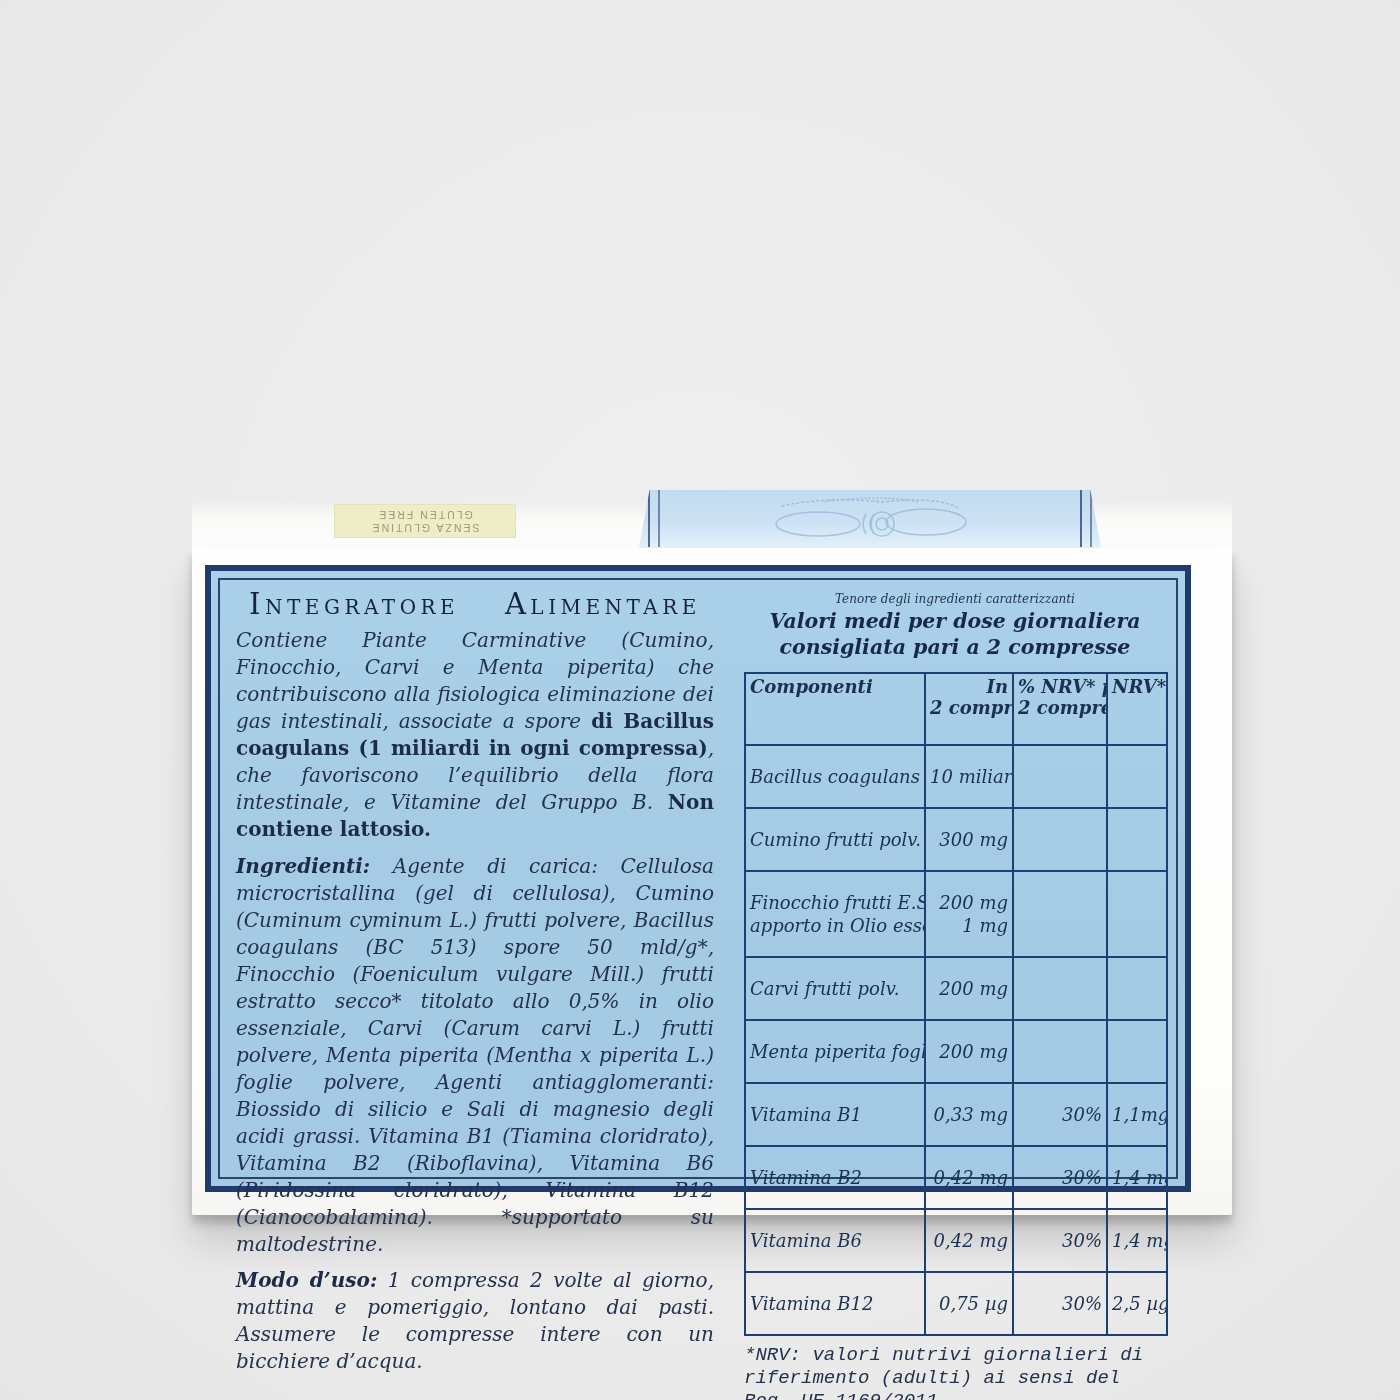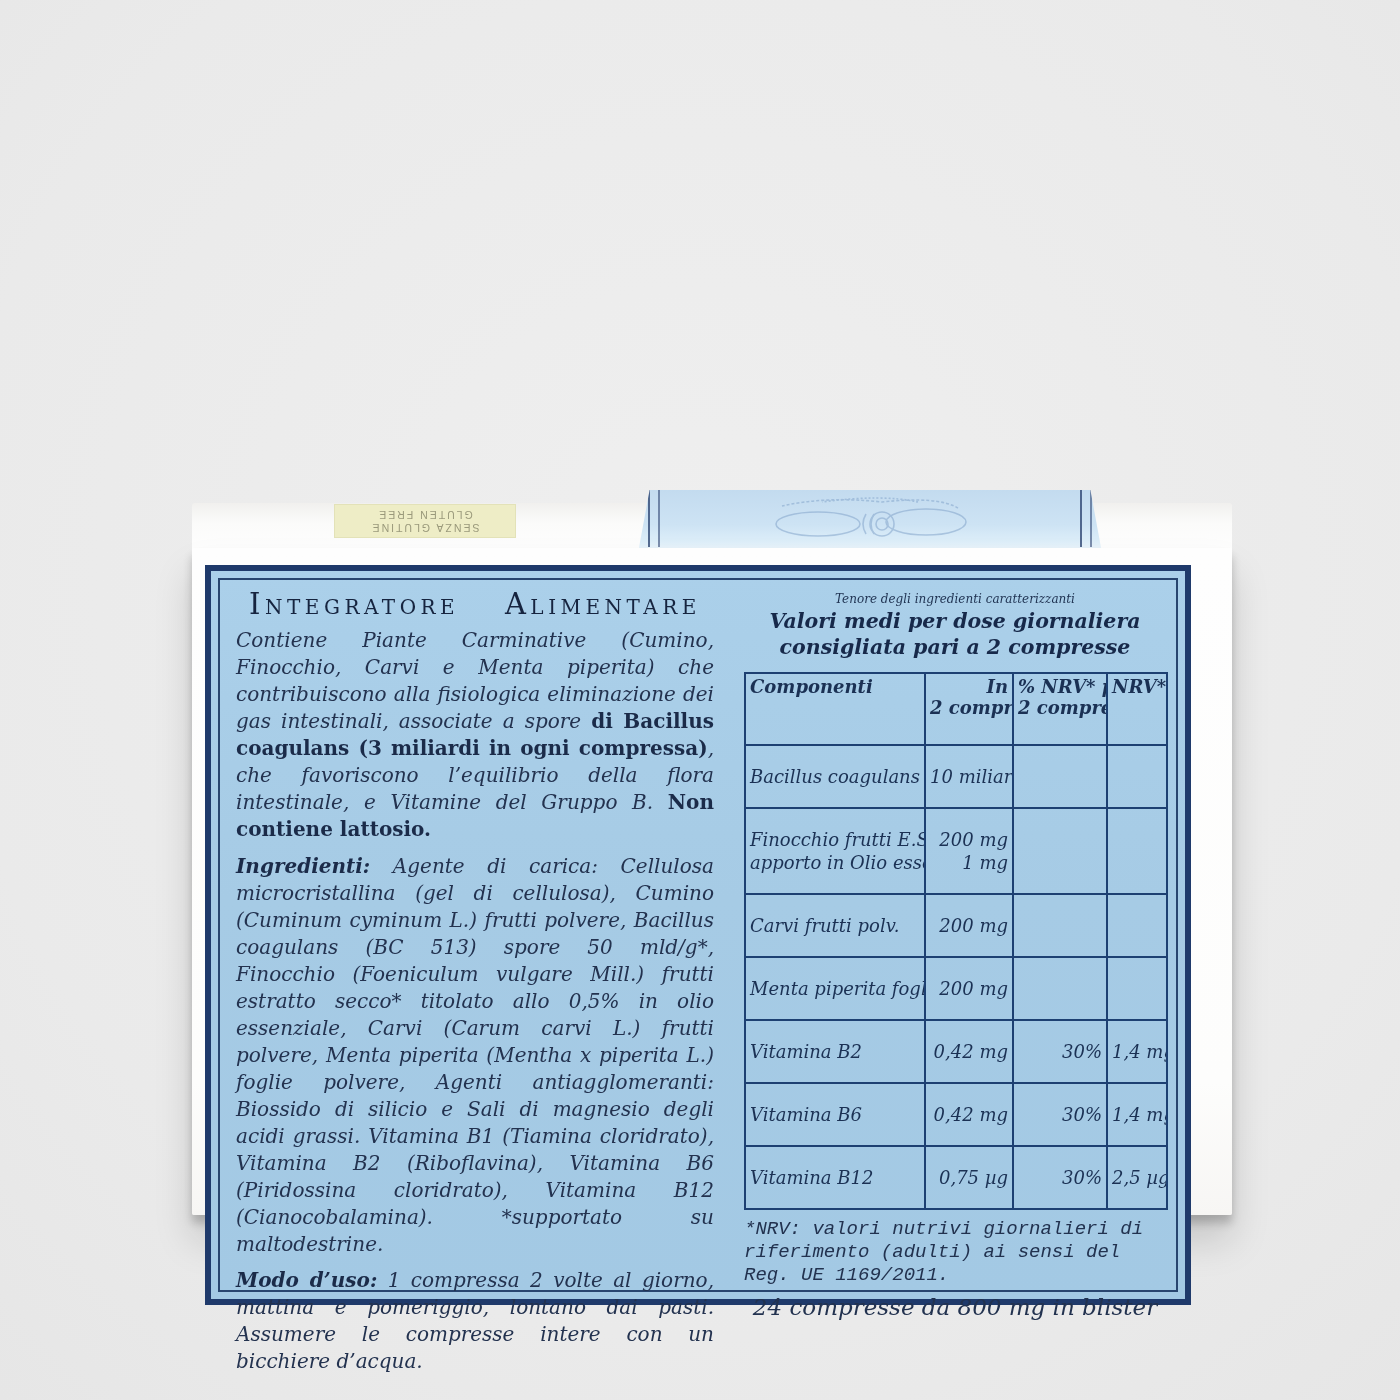--- a/index.html
+++ b/index.html
@@ -43,21 +43,21 @@
   .box-front{
     position:absolute;left:192px;top:548px;width:1040px;height:667px;
     background:linear-gradient(180deg,#fefefe 0%,#fdfdfc 80%,#f7f6f4 100%);
     border-radius:2px;
     box-shadow:0 8px 10px rgba(0,0,0,.20), 0 26px 38px rgba(0,0,0,.15);
     z-index:3;
   }
 
   
   .panel{
-    position:absolute;left:13px;top:17px;width:986px;height:740px;
+    position:absolute;left:13px;top:17px;width:986px;height:627px;
     background:linear-gradient(180deg,#abd0ea 0%,#a6cbe5 45%,#a3c9e4 100%);
     border:6px solid #1f3a6b;box-sizing:border-box;
   }
   .panel-inner{
     position:absolute;inset:7px;border:2px solid #28456f;
   }
 
   .col-left{position:absolute;left:16px;top:7px;width:478px;}
   .col-right{position:absolute;left:524px;top:12px;width:422px;}
 
@@ -131,21 +131,21 @@
 
   <div class="box-front">
 
     <div class="panel">
       <div class="panel-inner">
 
         <div class="col-left">
           <div class="title">Integratore Alimentare</div>
 
           <p class="body-text mt6" style="margin:6px 0 0;">
-            <span>Contiene Piante Carminative (Cumino, Finocchio, Carvi e Menta piperita) che contribuiscono alla fisiologica eliminazione dei gas intestinali, associate a spore </span><span class="b">di Bacillus coagulans (3 miliardi in ogni compressa)</span><span>, che favoriscono l’equilibrio della flora intestinale, e Vitamine del Gruppo B. </span><span class="b">Non contiene lattosio.</span>
+            <span>Contiene Piante Carminative (Cumino, Finocchio, Carvi e Menta piperita) che contribuiscono alla fisiologica eliminazione dei gas intestinali, associate a spore </span><span class="b">di Bacillus coagulans (1 miliardi in ogni compressa)</span><span>, che favoriscono l’equilibrio della flora intestinale, e Vitamine del Gruppo B. </span><span class="b">Non contiene lattosio.</span>
           </p>
 
           <p class="body-text" style="margin:10px 0 0;">
             <span class="bi">Ingredienti:</span><span> Agente di carica: Cellulosa microcristallina (gel di cellulosa), Cumino (Cuminum cyminum L.) frutti polvere, Bacillus coagulans (BC 513) spore 50 mld/g*, Finocchio (Foeniculum vulgare Mill.) frutti estratto secco* titolato allo 0,5% in olio essenziale, Carvi (Carum carvi L.) frutti polvere, Menta piperita (Mentha x piperita L.) foglie polvere, Agenti antiagglomeranti: Biossido di silicio e Sali di magnesio degli acidi grassi. Vitamina B1 (Tiamina cloridrato), Vitamina B2 (Riboflavina), Vitamina B6 (Piridossina cloridrato), Vitamina B12 (Cianocobalamina). *supportato su maltodestrine.</span>
           </p>
 
           <p class="body-text" style="margin:9px 0 0;">
             <span class="bi">Modo d’uso:</span><span> 1 compressa 2 volte al giorno, mattina e pomeriggio, lontano dai pasti. Assumere le compresse intere con un bicchiere d’acqua.</span>
           </p>
         </div>
@@ -174,20 +174,26 @@
               </th>
               <th class="ac">NRV*</th>
             </tr>
 
             <tr class="row">
               <td class="name">Bacillus coagulans spore</td>
               <td class="val">10 miliardi</td>
               <td class="pct"></td>
               <td class="nrv"></td>
             </tr>
+            <tr class="row">
+              <td class="name">Cumino frutti polv.</td>
+              <td class="val">300 mg</td>
+              <td class="pct"></td>
+              <td class="nrv"></td>
+            </tr>
             <tr class="row2">
               <td class="name">
                 <div>Finocchio frutti E.S.</div>
                 <div>apporto in Olio essenziale</div>
               </td>
               <td class="val">
                 <div>200 mg</div>
                 <div>1 mg</div>
               </td>
               <td class="pct"></td>
@@ -199,20 +205,26 @@
               <td class="pct"></td>
               <td class="nrv"></td>
             </tr>
             <tr class="row">
               <td class="name">Menta piperita foglie polv.</td>
               <td class="val">200 mg</td>
               <td class="pct"></td>
               <td class="nrv"></td>
             </tr>
             <tr class="row">
+              <td class="name">Vitamina B1</td>
+              <td class="val">0,33 mg</td>
+              <td class="pct">30%</td>
+              <td class="nrv">1,1mg</td>
+            </tr>
+            <tr class="row">
               <td class="name">Vitamina B2</td>
               <td class="val">0,42 mg</td>
               <td class="pct">30%</td>
               <td class="nrv">1,4 mg</td>
             </tr>
             <tr class="row">
               <td class="name">Vitamina B6</td>
               <td class="val">0,42 mg</td>
               <td class="pct">30%</td>
               <td class="nrv">1,4 mg</td>

